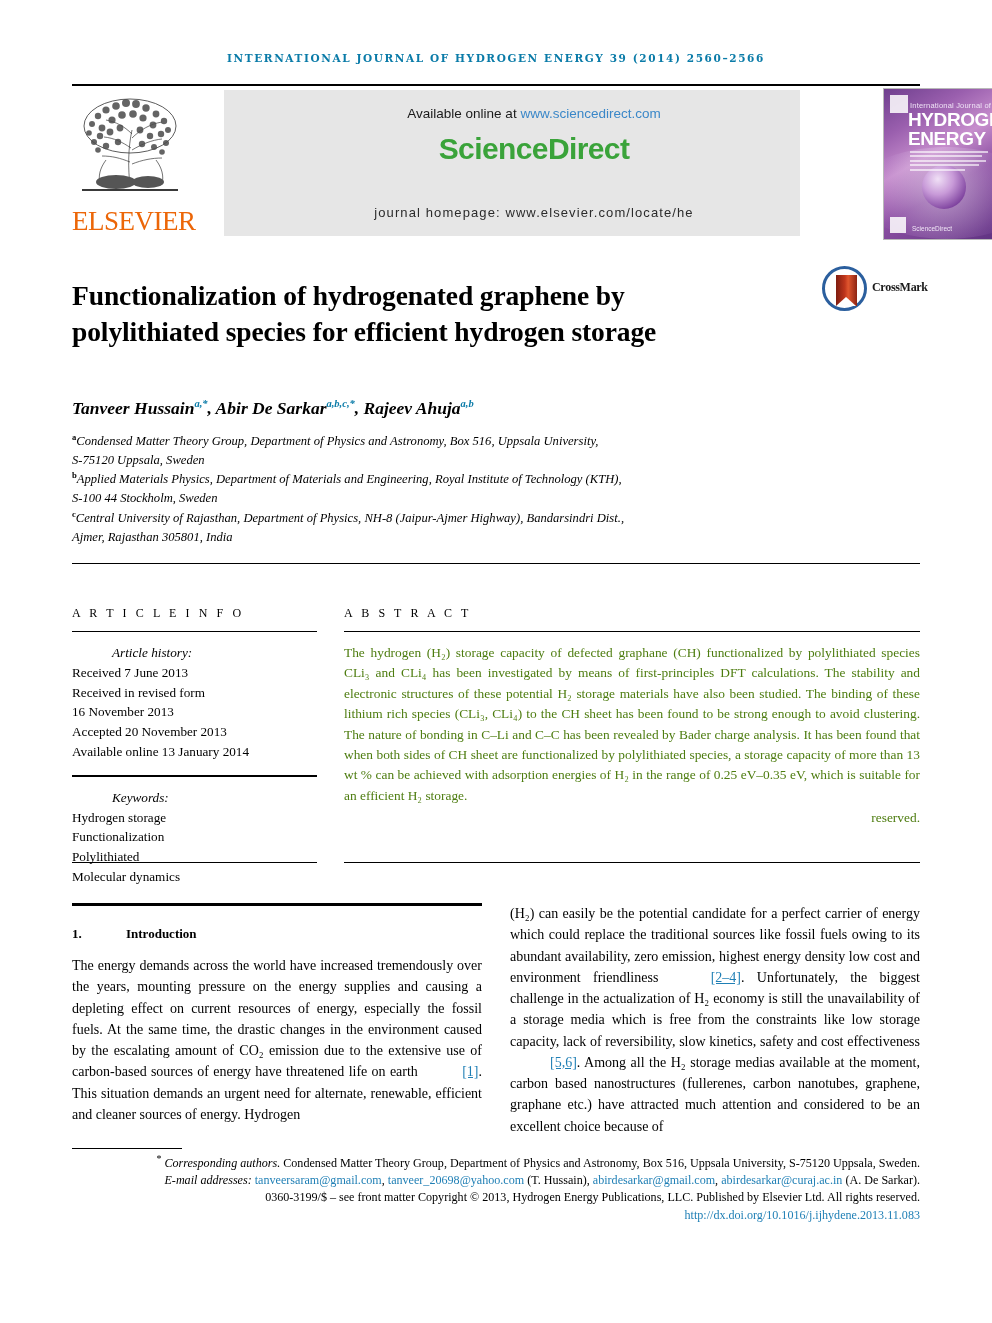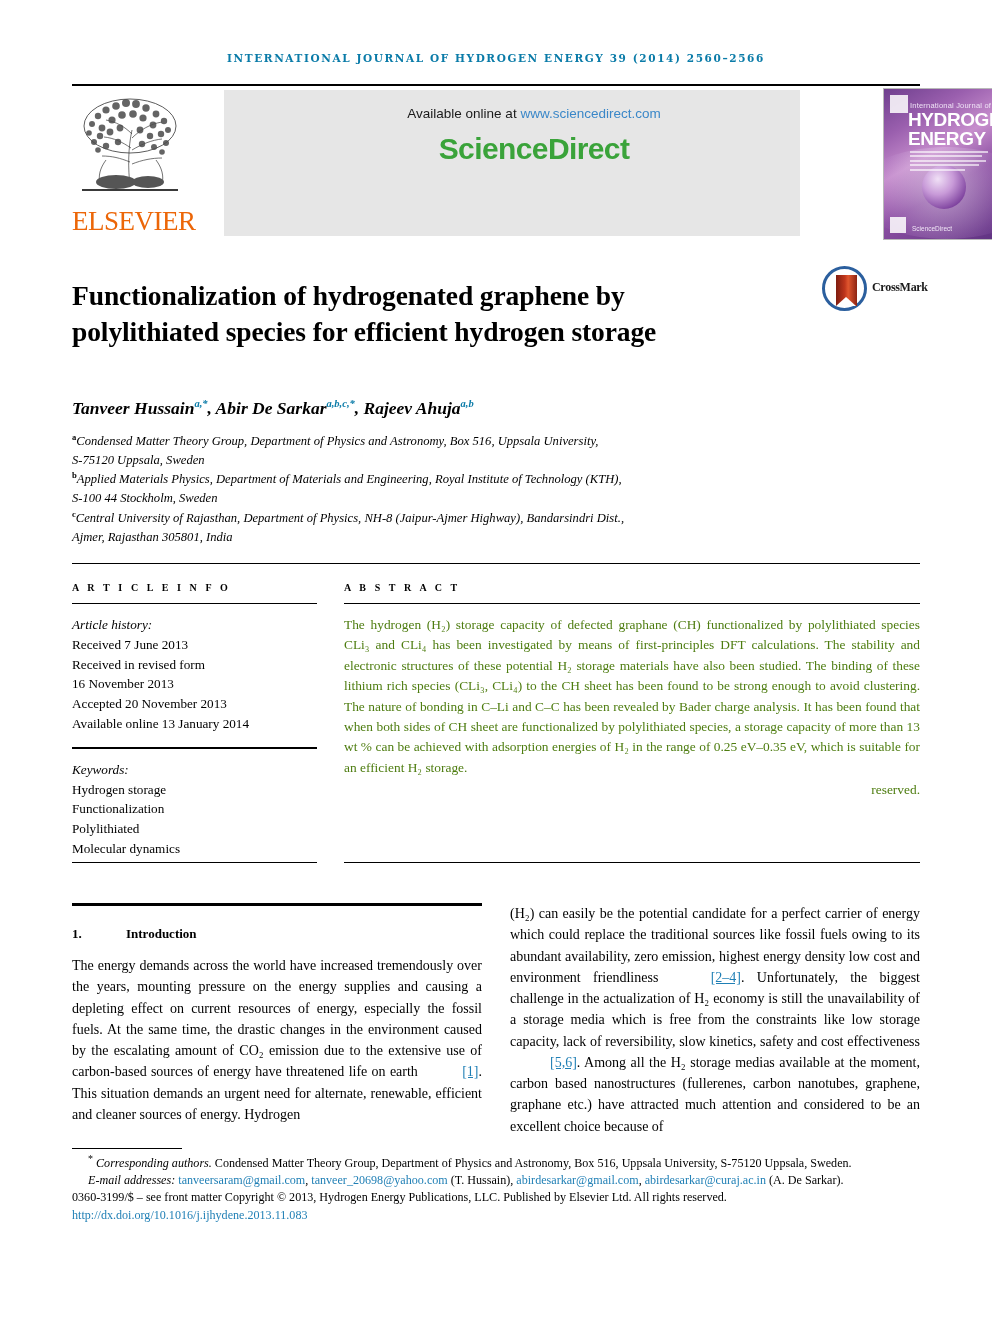--- a/index.html
+++ b/index.html
@@ -312,43 +312,44 @@
     width: 245px;
   }
   .col-abs {
     position: absolute;
     left: 344px;
     top: 582px;
     width: 576px;
   }
   .sec-head {
     font-family: "Liberation Serif", serif;
-    font-size: 10px;
-    font-weight: bold;
+    font-size: 12px;
+    font-weight: normal;
     letter-spacing: 3.1px;
     color: #000;
     text-transform: uppercase;
+    margin-top: 24px;
   }
   .hr-thin {
     height: 1px;
     background: #000;
     margin: 10px 0 11px 0;
   }
   .hr-thick {
     height: 2px;
     background: #000;
     margin: 13px 0 11px 0;
   }
   .info-body {
     font-family: "Liberation Serif", serif;
     font-size: 13.2px;
     line-height: 1.50;
     color: #000;
   }
-  .info-body .lead { font-style: italic; }
+  .info-body .lead { font-style: italic; margin-left: 40px; }
   .info-body div { white-space: nowrap; }
   .abs-body {
     font-family: "Liberation Serif", serif;
     font-size: 13.4px;
     line-height: 1.52;
     color: #4d7c0f;
     text-align: justify;
   }
   .abs-body p { margin: 0; }
   .abs-copy {
@@ -430,21 +431,21 @@
   .footnotes {
     position: absolute;
     left: 72px;
     top: 1155px;
     width: 848px;
     font-family: "Liberation Serif", serif;
     font-size: 12.1px;
     line-height: 1.42;
     color: #000;
   }
-  .footnotes p { margin: 0; }
+  .footnotes p { margin: 0; text-align: right; }
   .fn-indent { text-indent: 16px; }
   .fn-corr { font-style: italic; }
   .fn-star { font-size: 10px; vertical-align: super; line-height: 0; }
   .link { color: #1f7fb5; text-decoration: none; }
   .fn-emaillabel { font-style: italic; }
   .issn-line { margin-top: 3px; }
 </style>
 </head>
 <body>
 
@@ -511,20 +512,21 @@
         <rect x="6" y="99" width="96" height="2" fill="#3a3a3a"></rect>
       </svg>
       <div class="elsevier-word">ELSEVIER</div>
     </div>
 
     <div class="sd-banner">
       <div class="sd-avail">
         <span>Available online at </span><a href="#" class="sd-url">www.sciencedirect.com</a>
       </div>
       <div class="sd-logo">ScienceDirect</div>
+      <div class="sd-homepage">journal homepage: www.elsevier.com/locate/he</div>
     </div>
 
     <div class="cover-thumb">
       <div class="cover-halo"></div>
       <div class="cover-sphere"></div>
       <div class="cover-elsev-mark"></div>
       <div class="cover-title-sm">International Journal of</div>
       <div class="cover-title-big">
         <span>HYDROGEN</span><br>
         <span>ENERGY</span>

